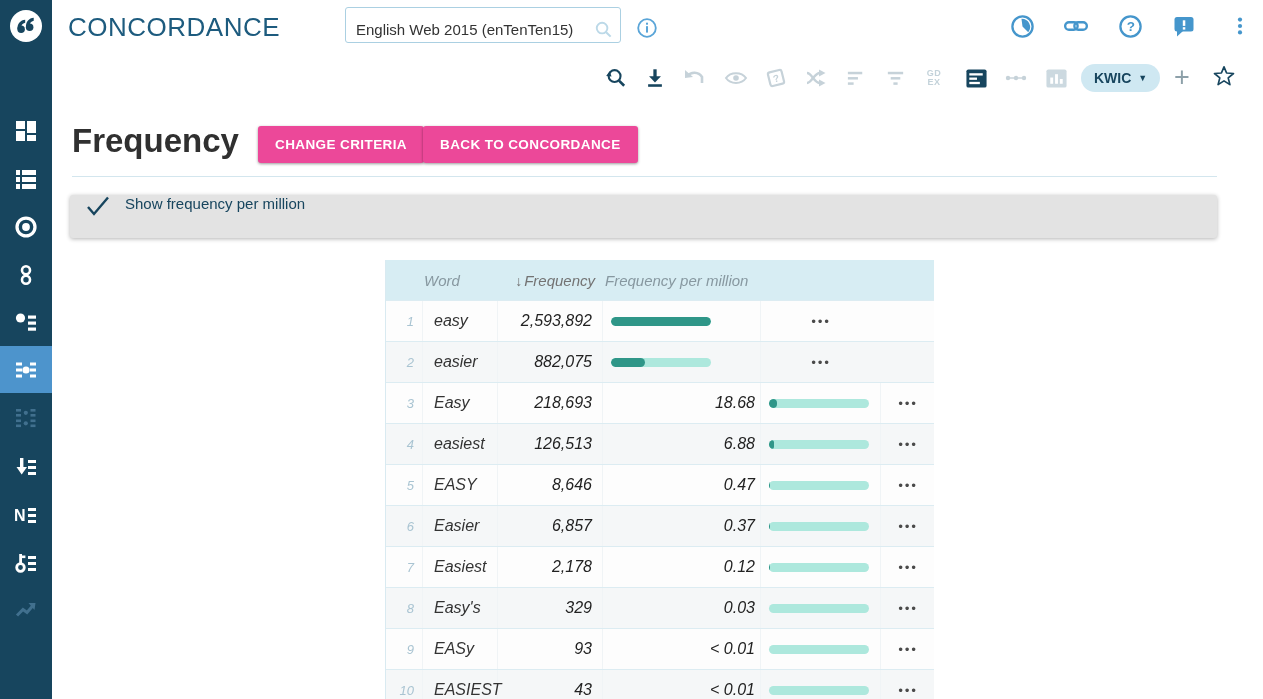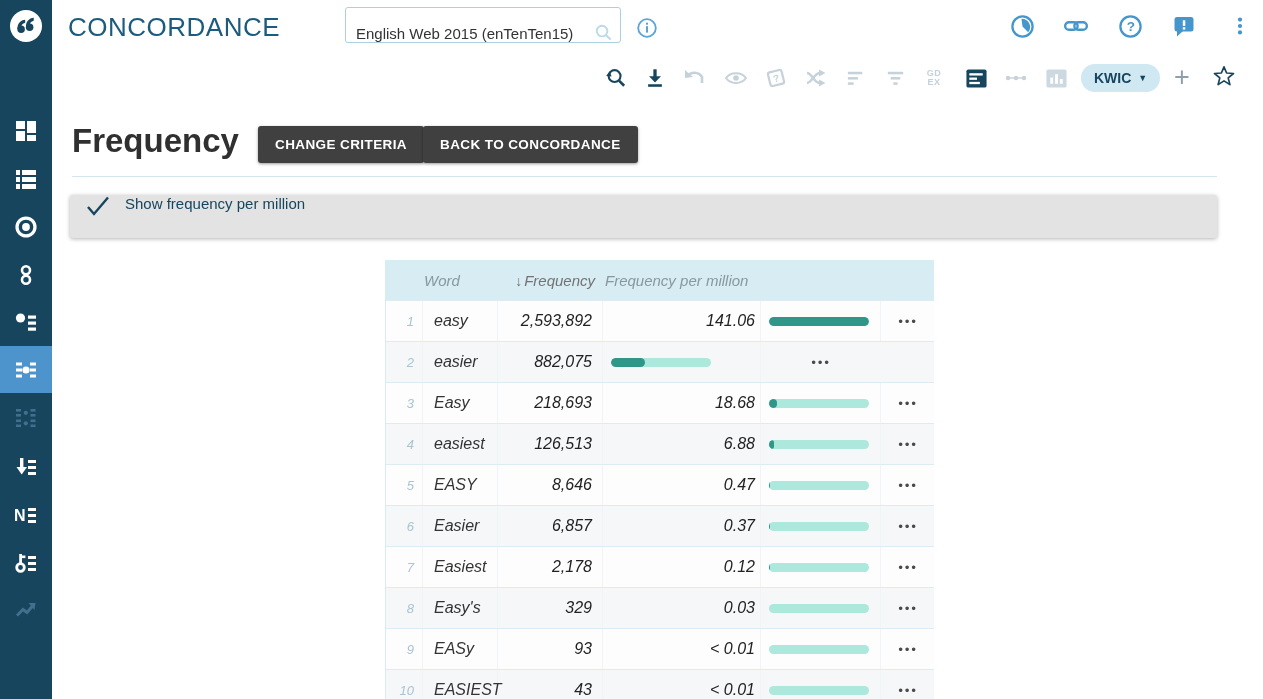--- a/index.html
+++ b/index.html
@@ -15,41 +15,41 @@
   .nav-item.active { background:#4d94cc; }
   .nav-item svg .ic { fill:#fff; }
   .nav-item svg .ic-stroke { stroke:#fff; fill:none; }
   .nav-item.disabled svg .ic { fill:#41708e; }
   .nav-item.disabled svg .ic-stroke { stroke:#41708e; }
 
   
   .app-title { position:absolute; left:68px; top:12px; font-size:26px; color:#1d5b7e; letter-spacing:.5px; }
   .corpus-box { position:absolute; left:345px; top:7px; width:276px; height:36px;
                 border:1px solid #abd0e2; border-radius:3px; background:#fff;
-                display:flex; align-items:flex-end; padding:8px 7px 0 10px; cursor:text; }
+                display:flex; align-items:center; padding:8px 7px 0 10px; cursor:text; }
   .corpus-box .val { flex:1; font-size:15px; color:#333; white-space:nowrap; overflow:hidden; }
   .hicon { position:absolute; top:13px; width:26px; height:26px; display:flex;
            align-items:center; justify-content:center; cursor:pointer; }
 
   
   .ticon { position:absolute; top:66px; width:24px; height:24px; display:flex;
            align-items:center; justify-content:center; cursor:pointer; }
   .gdex { font-size:9px; font-weight:bold; color:#c3d2da; line-height:9px; text-align:center; letter-spacing:.5px; }
   .kwic-pill { position:absolute; left:1081px; top:64px; height:28px; padding:0 13px;
                background:#cfe8f2; border-radius:14px; display:flex; align-items:center; gap:7px;
                cursor:pointer; }
   .kwic-pill .lbl { font-size:14px; font-weight:bold; color:#17455e; }
   .kwic-pill .caret { font-size:9px; color:#17455e; }
   .plus-btn { position:absolute; left:1170px; top:62px; width:24px; height:32px;
               font-size:27px; color:#8da0a9; text-align:center; line-height:30px; cursor:pointer; }
 
   
   .page-title { position:absolute; left:72px; top:122px; font-size:33px; color:#303030; }
   .red-btn { position:absolute; top:126px; height:37px; padding:0 17px; border:none; border-radius:3px;
-             background:#404040; color:#fff; font-family:inherit; font-size:13.5px; font-weight:bold;
+             background:#ec4899; color:#fff; font-family:inherit; font-size:13.5px; font-weight:bold;
              letter-spacing:.4px; cursor:pointer; box-shadow:0 1px 3px rgba(0,0,0,.4); }
   .head-divider { position:absolute; left:72px; top:176px; width:1145px; height:1px; background:#d3e6ee; }
 
   
   .options-bar { position:absolute; left:70px; top:195px; width:1147px; height:43px;
                  background:#e3e3e3; border-radius:3px; box-shadow:0 1px 4px rgba(0,0,0,.3);
                  display:flex; padding-left:15px; cursor:pointer; }
   .options-bar .check { width:26px; margin-right:14px; }
   .options-bar .lbl { font-size:15px; color:#17455e; }
 
@@ -361,21 +361,20 @@
     <div class="h h-freq"><span class="arr">↓</span><span>Frequency</span></div>
     <div class="h h-fpm">Frequency per million</div>
     <div></div>
       <div></div>
   </div>
   <div>
       <div class="t-row">
         <div class="c-rank">1</div>
         <div class="c-word">easy</div>
         <div class="c-freq">2,593,892</div>
-        <div class="c-fpm">141.06</div>
         <div class="c-bar">
           <div class="bar-track">
             <div class="bar-fill" style="width: 100%;"></div>
           </div>
         </div>
         <div class="c-menu">•••</div>
       </div>
       <div class="t-row">
         <div class="c-rank">2</div>
         <div class="c-word">easier</div>

